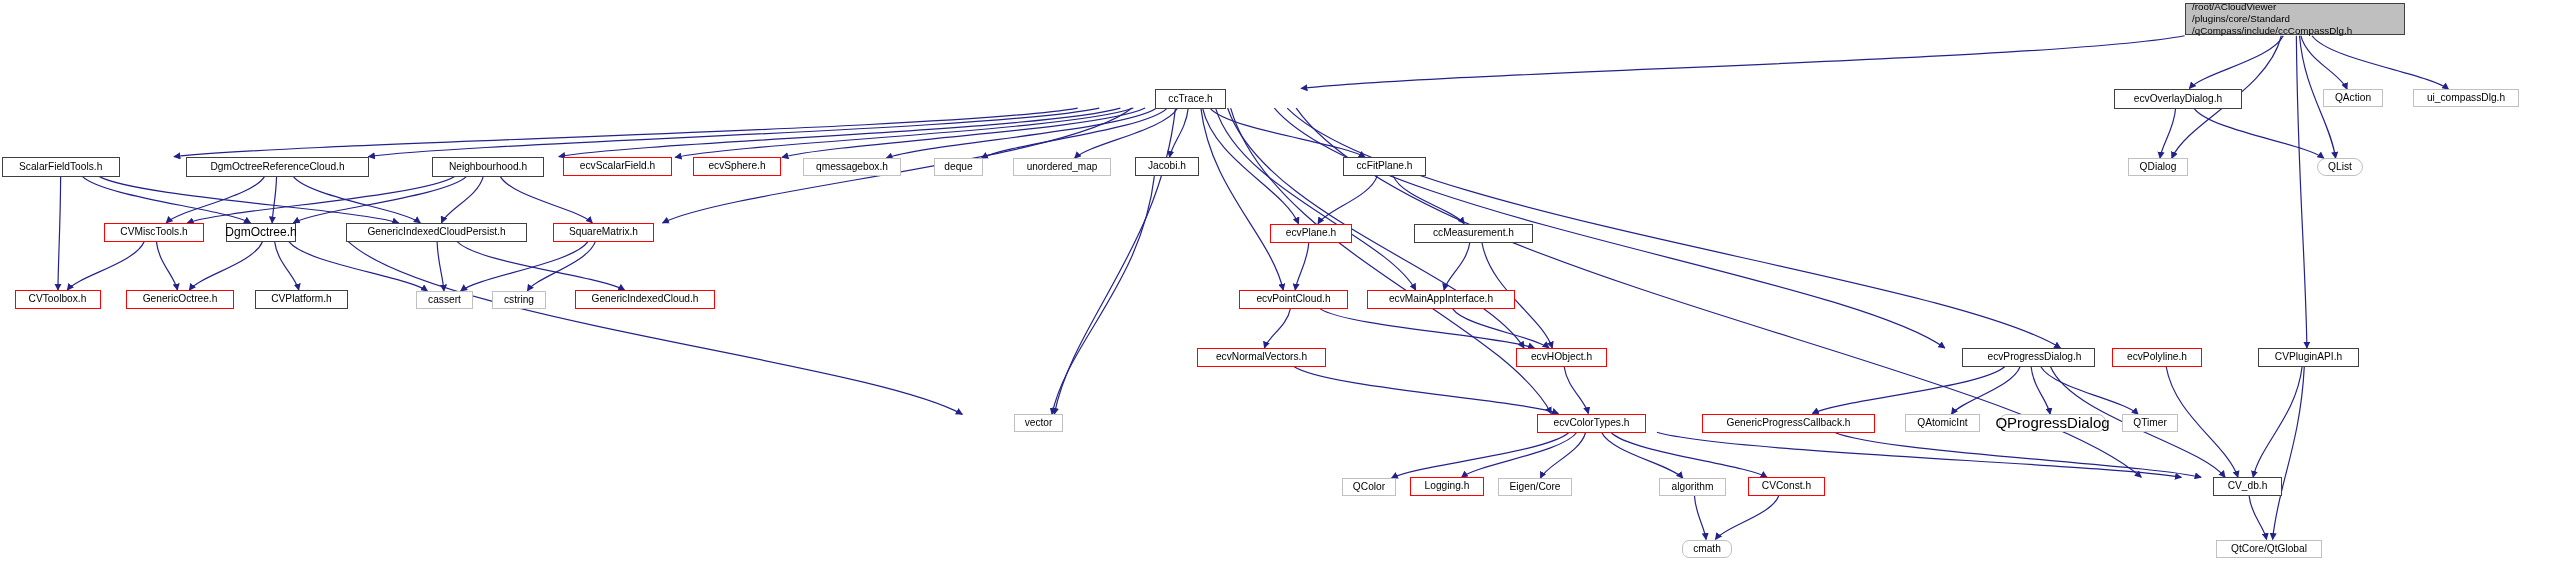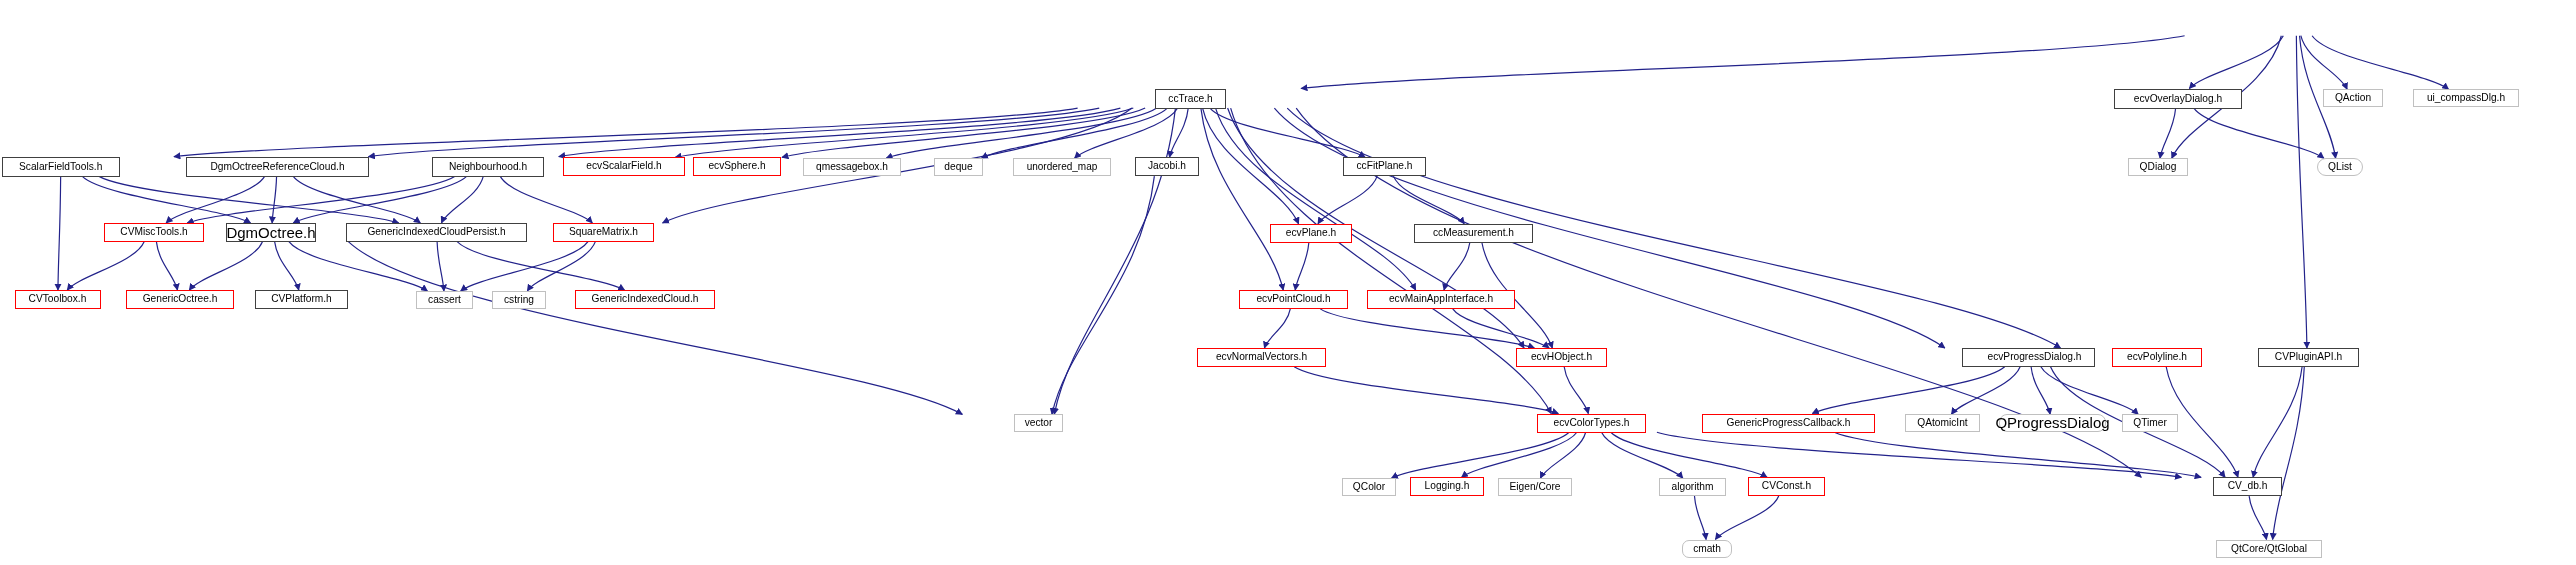--- a/index.html
+++ b/index.html
@@ -138,38 +138,41 @@
       <path d="M 2398.3 431 C 2412.3712 456.2, 2495.54 470.2, 2512.7 487" fill="none" stroke="#22228a" stroke-width="1.4" marker-end="url(#arrow)"></path>
       <path d="M 2409.65 431 C 2434.8896000000004 489.5, 2584.0699999999997 522, 2614.85 561" fill="none" stroke="#22228a" stroke-width="1.4" marker-end="url(#arrow)"></path>
       <path d="M 2545.55 431 C 2555.9312 489.5, 2617.29 522, 2629.95 561" fill="none" stroke="#22228a" stroke-width="1.4" marker-end="url(#arrow)"></path>
       <path d="M 2705.3 431 C 2698.2152 489.5, 2656.3399999999997 522, 2647.7 561" fill="none" stroke="#22228a" stroke-width="1.4" marker-end="url(#arrow)"></path>
       <path d="M 2155.4 508 C 2209.58 531.85, 2521.92 545.1, 2586.6 561" fill="none" stroke="#22228a" stroke-width="1.4" marker-end="url(#arrow)"></path>
       <path d="M 2090.2 583 C 2081.0488 605.95, 2026.96 618.7, 2015.8 634" fill="none" stroke="#22228a" stroke-width="1.4" marker-end="url(#arrow)"></path>
       <path d="M 1991.2 583 C 1992.8728 605.95, 2002.76 618.7, 2004.8 634" fill="none" stroke="#22228a" stroke-width="1.4" marker-end="url(#arrow)"></path>
       <path d="M 2643.05 583 C 2645.5592 605.95, 2660.39 618.7, 2663.45 634" fill="none" stroke="#22228a" stroke-width="1.4" marker-end="url(#arrow)"></path>
       <path d="M 2707.85 431 C 2703.2744 522.35, 2676.23 573.1, 2670.65 634" fill="none" stroke="#22228a" stroke-width="1.4" marker-end="url(#arrow)"></path>
     </svg>
+<div class="node root" style="left: 2185px; top: 3.4px; width: 220px; height: 32px; font-size: 9.8px;">/root/ACloudViewer
+/plugins/core/Standard
+/qCompass/include/ccCompassDlg.h</div>
     <div class="node black" style="left: 1155px; top: 89px; width: 71px; height: 19.6px; font-size: 10.2px;">ccTrace.h</div>
     <div class="node black" style="left: 2114px; top: 89px; width: 128px; height: 19.6px; font-size: 10.2px;">ecvOverlayDialog.h</div>
     <div class="node grey" style="left: 2323px; top: 89px; width: 60px; height: 18px; font-size: 10.2px;">QAction</div>
     <div class="node grey" style="left: 2413px; top: 89px; width: 106px; height: 18px; font-size: 10.2px;">ui_compassDlg.h</div>
     <div class="node black" style="left: 1.7px; top: 157px; width: 118px; height: 19.6px; font-size: 10.2px;">ScalarFieldTools.h</div>
     <div class="node black" style="left: 186px; top: 157px; width: 183px; height: 19.6px; font-size: 10.2px;">DgmOctreeReferenceCloud.h</div>
     <div class="node black" style="left: 432px; top: 157px; width: 112px; height: 19.6px; font-size: 10.2px;">Neighbourhood.h</div>
-    <div class="node red" style="left: 563px; top: 157px; width: 122px; height: 19px; font-size: 10.2px;">ecvScalarField.h</div>
+    <div class="node red" style="left: 563px; top: 157px; width: 109px; height: 19px; font-size: 10.2px;">ecvScalarField.h</div>
     <div class="node red" style="left: 693px; top: 157px; width: 88px; height: 19px; font-size: 10.2px;">ecvSphere.h</div>
     <div class="node grey" style="left: 803px; top: 158px; width: 98px; height: 18px; font-size: 10.2px;">qmessagebox.h</div>
     <div class="node grey" style="left: 934px; top: 158px; width: 49px; height: 18px; font-size: 10.2px;">deque</div>
     <div class="node grey" style="left: 1013px; top: 158px; width: 98px; height: 18px; font-size: 10px;">unordered_map</div>
     <div class="node black" style="left: 1135px; top: 157px; width: 64px; height: 19px; font-size: 10.2px;">Jacobi.h</div>
     <div class="node black" style="left: 1343px; top: 157px; width: 83px; height: 19px; font-size: 10.2px;">ccFitPlane.h</div>
     <div class="node grey" style="left: 2128px; top: 158px; width: 60px; height: 18px; font-size: 10.2px;">QDialog</div>
     <div class="node grey" style="left: 2317px; top: 158px; width: 46px; height: 18px; font-size: 10.2px; border-radius: 9px;">QList</div>
     <div class="node red" style="left: 104px; top: 223px; width: 100px; height: 19px; font-size: 10.2px;">CVMiscTools.h</div>
-    <div class="node black" style="left: 226px; top: 223px; width: 90px; height: 19px; font-size: 15px;">DgmOctree.h</div>
+    <div class="node black" style="left: 226px; top: 223px; width: 70px; height: 19px; font-size: 12px;">DgmOctree.h</div>
     <div class="node black" style="left: 346px; top: 223px; width: 181px; height: 19px; font-size: 10.2px;">GenericIndexedCloudPersist.h</div>
     <div class="node red" style="left: 553px; top: 223px; width: 101px; height: 19px; font-size: 10.2px;">SquareMatrix.h</div>
     <div class="node red" style="left: 1270px; top: 224px; width: 82px; height: 19px; font-size: 10.2px;">ecvPlane.h</div>
     <div class="node black" style="left: 1414px; top: 224px; width: 119px; height: 19px; font-size: 10.2px;">ccMeasurement.h</div>
     <div class="node red" style="left: 14.5px; top: 290px; width: 86px; height: 19px; font-size: 10.2px;">CVToolbox.h</div>
     <div class="node red" style="left: 126px; top: 290px; width: 108px; height: 19px; font-size: 10.2px;">GenericOctree.h</div>
     <div class="node black" style="left: 255px; top: 290px; width: 93px; height: 19px; font-size: 10.2px;">CVPlatform.h</div>
     <div class="node grey" style="left: 416px; top: 291px; width: 57px; height: 18px; font-size: 10.2px;">cassert</div>
     <div class="node grey" style="left: 492px; top: 291px; width: 54px; height: 18px; font-size: 10.2px;">cstring</div>
     <div class="node red" style="left: 575px; top: 290px; width: 140px; height: 19px; font-size: 10.2px;">GenericIndexedCloud.h</div>

